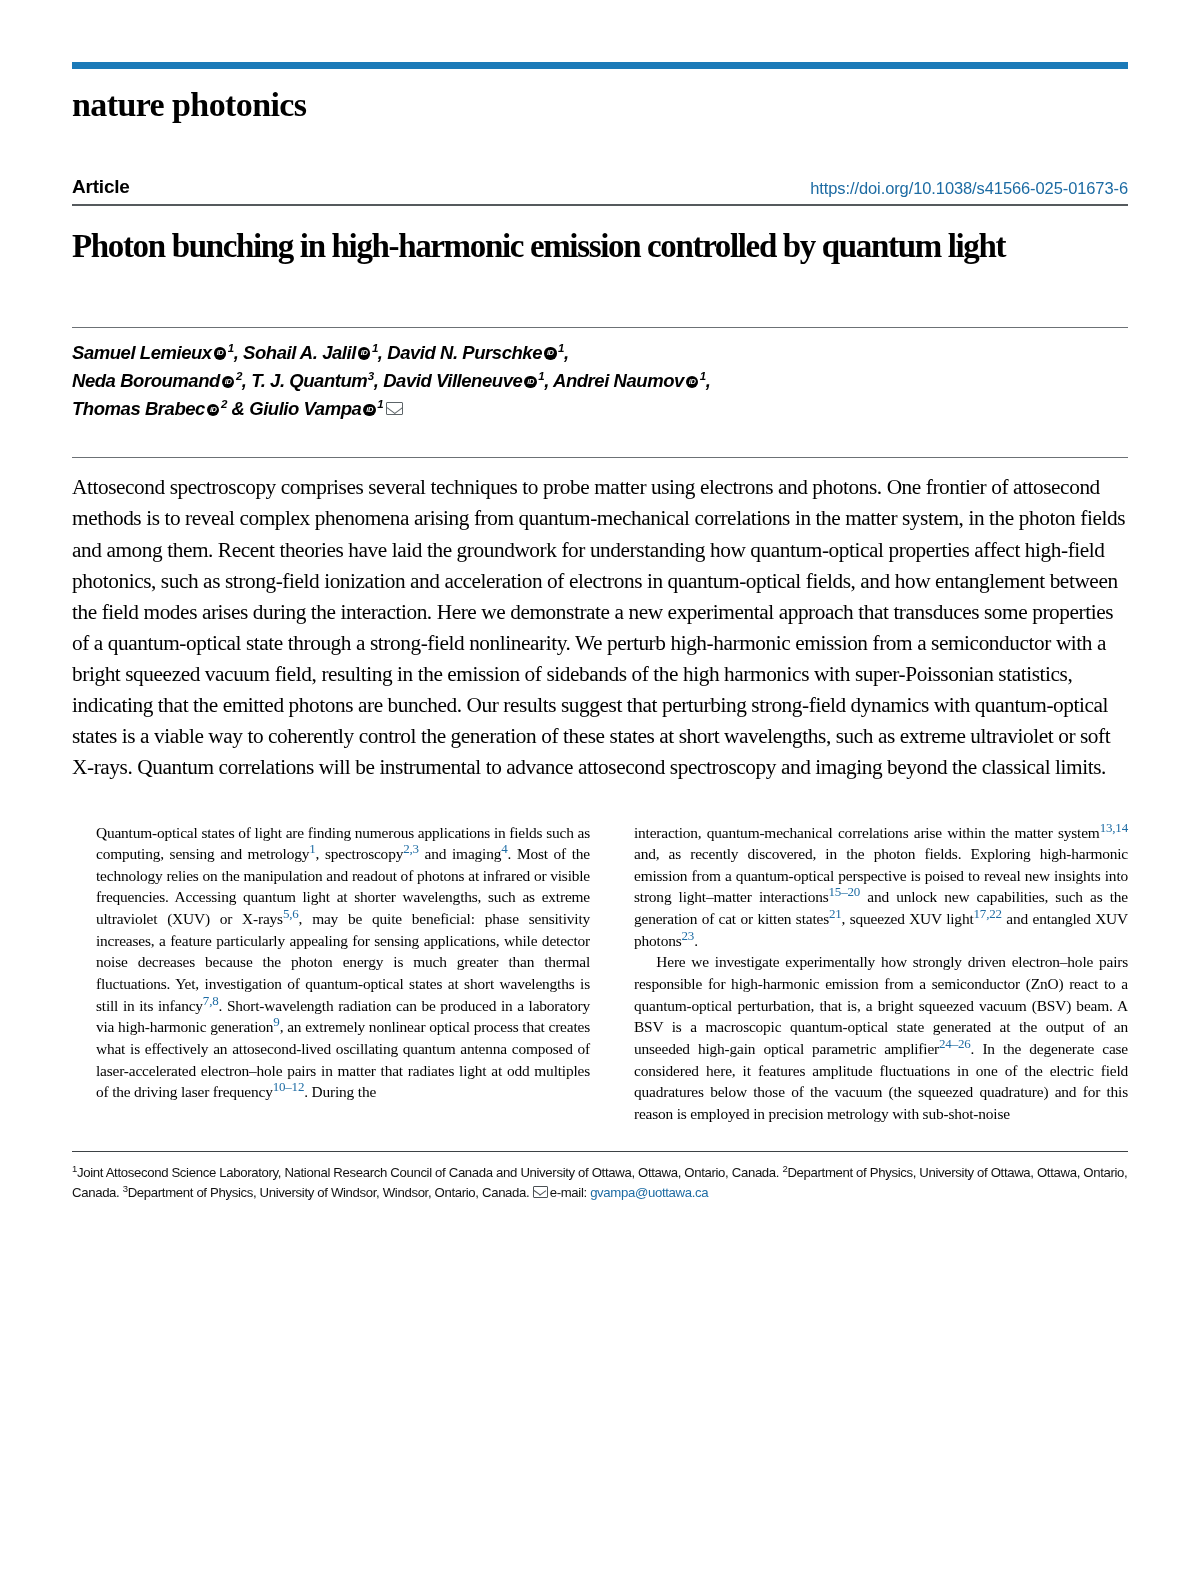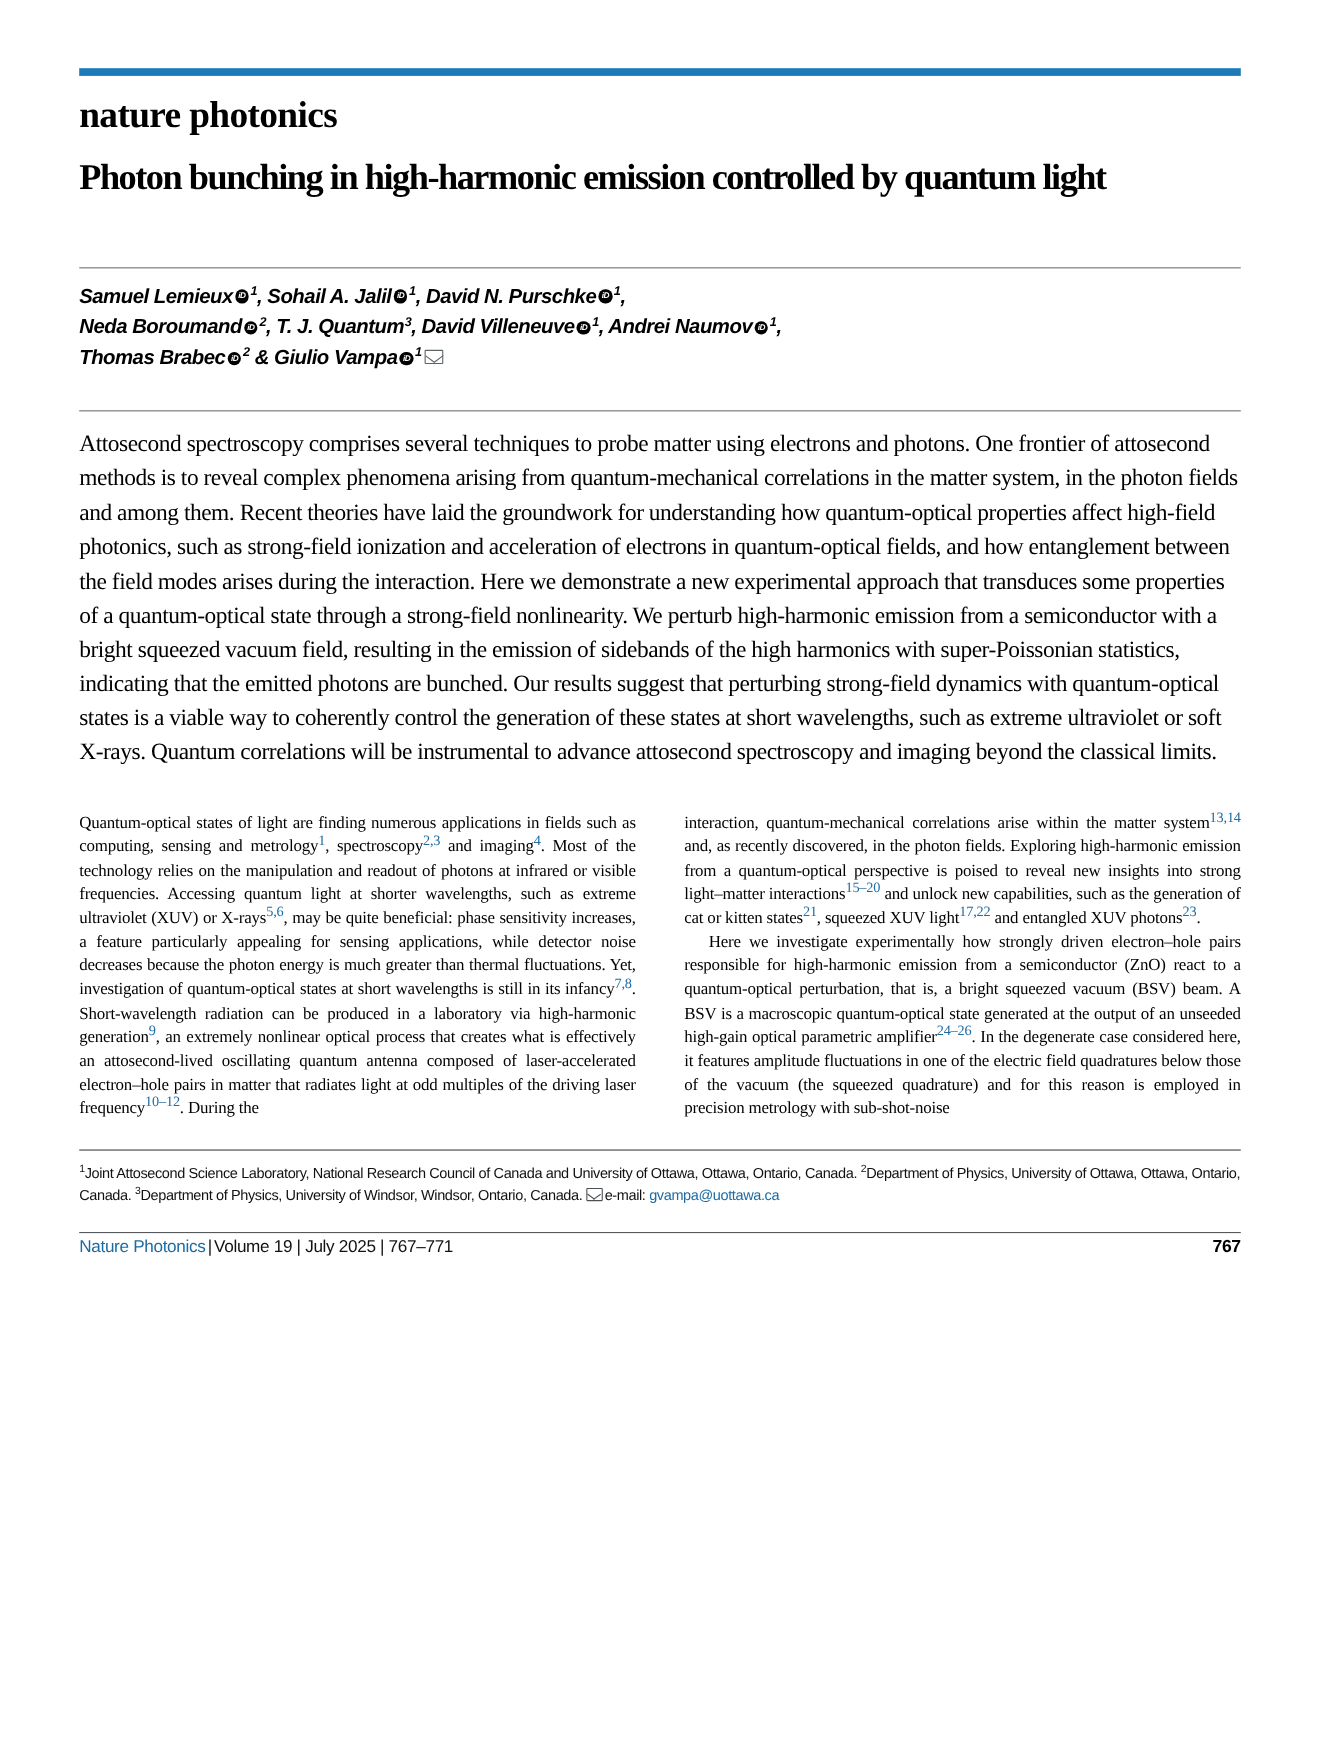--- a/index.html
+++ b/index.html
@@ -204,20 +204,21 @@
     line-height: 1.462;
     letter-spacing: -0.42px;
     text-align: left;
   }
 
   
   .body-cols {
     display: flex;
     gap: 44px;
     margin-top: 38px;
+    margin-left: 24px;
   }
   .col {
     flex: 1 1 0;
     min-width: 0;
     font-family: "Liberation Serif", serif;
     font-size: 15.4px;
     line-height: 1.405;
     text-align: justify;
     letter-spacing: -0.18px;
     hyphens: none;
@@ -288,20 +289,24 @@
   .footer-page { font-weight: bold; font-size: 16px; }
 </style>
 </head>
 <body>
 
 <div class="page">
 
   <div class="brandbar"></div>
   <div class="masthead">nature photonics</div>
 
+  <div class="article-row">
+    <div class="article-label">Article</div>
+    <a class="doi-link" href="#">https://doi.org/10.1038/s41566-025-01673-6</a>
+  </div>
 
   <h1 class="title">Photon bunching in high-harmonic emission controlled by quantum light</h1>
 
   <div class="meta-authors">
 
 
     <div class="right-col">
 
       <div class="authors">
         <span>Samuel Lemieux</span><span class="orcid"></span><sup class="aff">1</sup><span>, Sohail A. Jalil</span><span class="orcid"></span><sup class="aff">1</sup><span>, David N. Purschke</span><span class="orcid"></span><sup class="aff">1</sup><span>,</span><br>

